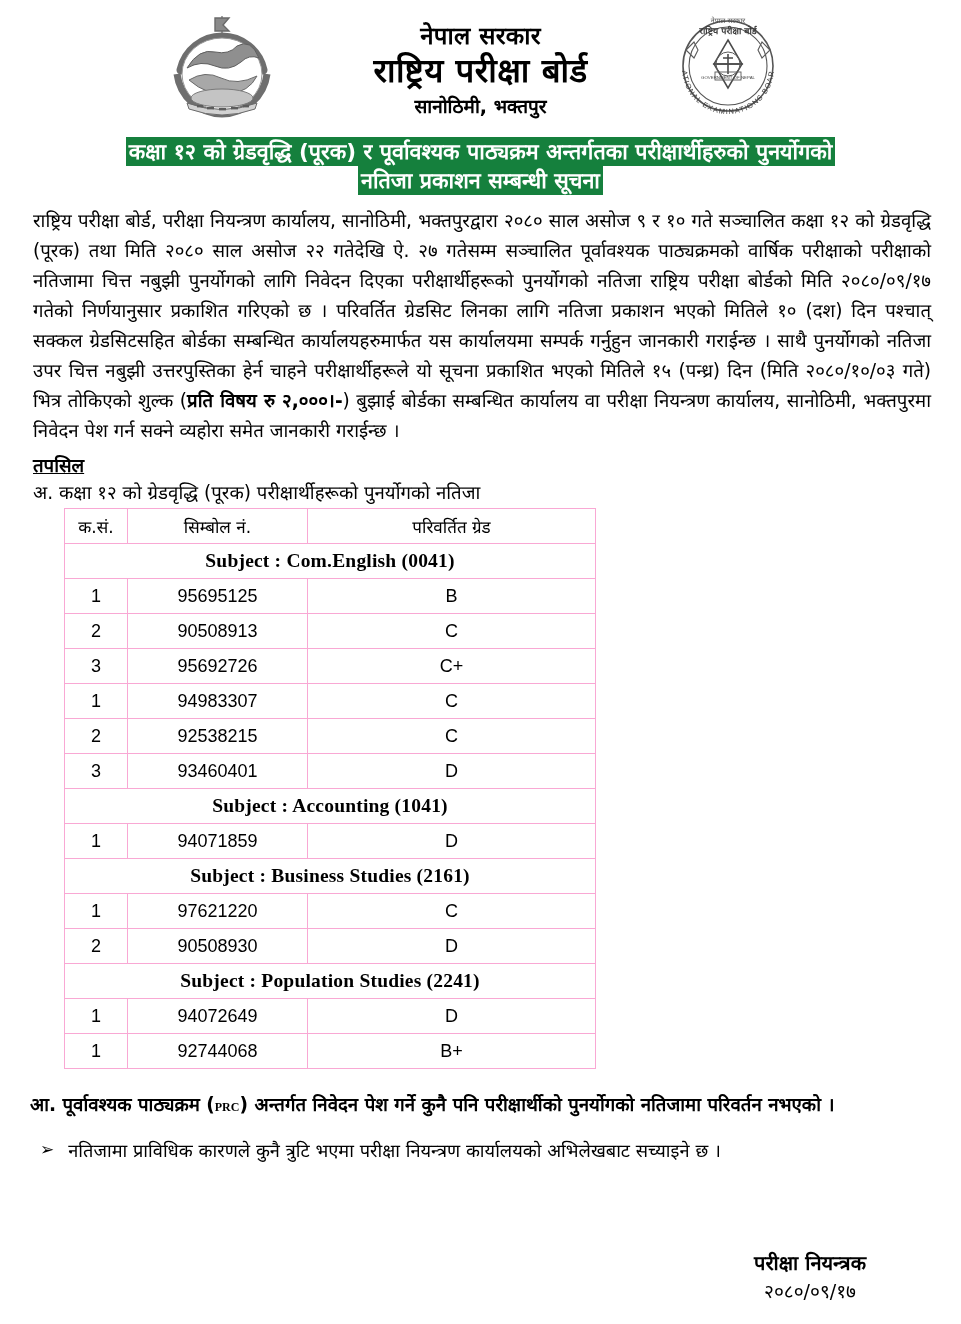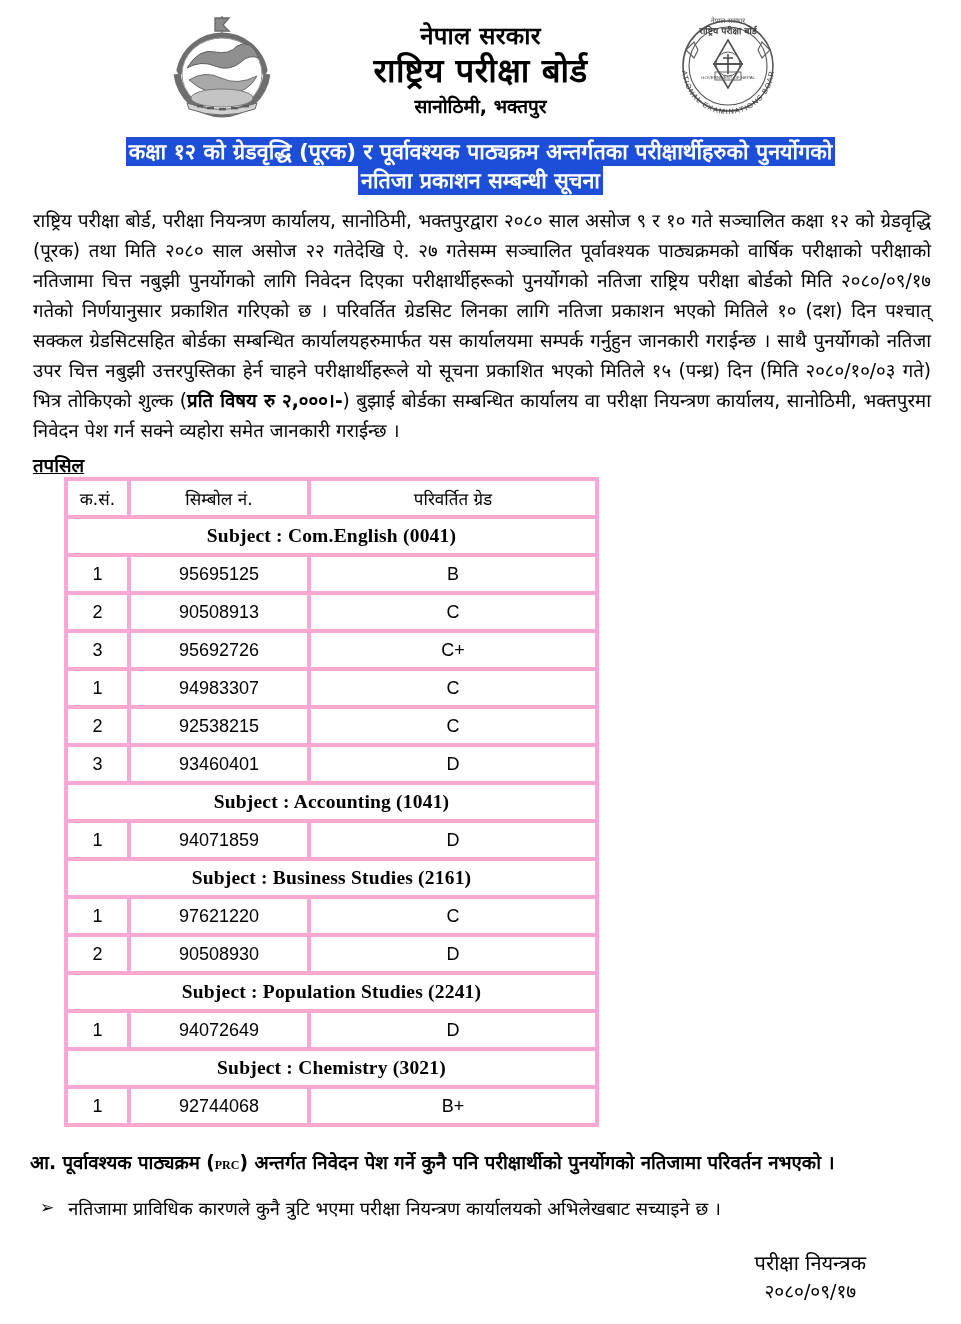--- a/index.html
+++ b/index.html
@@ -74,21 +74,21 @@
   .banner {
     margin: 6px 18px 0 18px;
     text-align: center;
     line-height: 1.34;
   }
   .banner span {
     font-family: "DejaVu Sans", sans-serif;
     font-size: 21.5px;
     font-weight: 700;
     color: #ffffff;
-    background: #1d4ed8;
+    background: #15803d;
     padding: 2px 3px;
     box-decoration-break: clone;
     -webkit-box-decoration-break: clone;
   }
 
   
   .body-para {
     margin: 10px 30px 0 33px;
     font-family: "DejaVu Sans", sans-serif;
     font-size: 18.6px;
@@ -114,21 +114,21 @@
   }
 
   
   table.results {
     border-collapse: collapse;
     width: 531px;
     margin-left: 64px;
     table-layout: fixed;
   }
   table.results td, table.results th {
-    border: 4px solid #f9a8d4;
+    border: 1px solid #f9a8d4;
     padding: 0;
     height: 34px;
     text-align: center;
     vertical-align: middle;
   }
   col.c-sn    { width: 63px; }
   col.c-sym   { width: 180px; }
   col.c-grade { width: 288px; }
 
   table.results th {
@@ -179,21 +179,21 @@
 
   
   .signature {
     position: absolute;
     right: 95px;
     bottom: 18px;
     text-align: center;
     font-family: "DejaVu Sans", sans-serif;
     line-height: 1.45;
   }
-  .sig-title { font-size: 20px; font-weight: 400; }
+  .sig-title { font-size: 20px; font-weight: 700; }
   .sig-date  { font-size: 19px; font-weight: 400; }
 </style>
 </head>
 <body>
 
 <div class="page">
 
   <div class="header">
 
     <div class="emblem-left">
@@ -254,20 +254,21 @@
   <div class="banner">
     <div><span>कक्षा १२ को ग्रेडवृद्धि (पूरक) र पूर्वावश्यक पाठ्यक्रम अन्तर्गतका परीक्षार्थीहरुको पुनर्योगको</span></div>
     <div><span>नतिजा प्रकाशन सम्बन्धी सूचना</span></div>
   </div>
 
   <div class="body-para"><span>राष्ट्रिय परीक्षा बोर्ड, परीक्षा नियन्त्रण कार्यालय, सानोठिमी, भक्तपुरद्वारा २०८० साल असोज ९ र १० गते सञ्चालित कक्षा १२ को ग्रेडवृद्धि (पूरक) तथा मिति २०८० साल असोज २२ गतेदेखि ऐ. २७ गतेसम्म सञ्चालित पूर्वावश्यक पाठ्यक्रमको वार्षिक परीक्षाको परीक्षाको नतिजामा चित्त नबुझी पुनर्योगको लागि निवेदन दिएका परीक्षार्थीहरूको पुनर्योगको नतिजा राष्ट्रिय परीक्षा बोर्डको मिति २०८०/०९/१७ गतेको निर्णयानुसार प्रकाशित गरिएको छ । परिवर्तित ग्रेडसिट लिनका लागि नतिजा प्रकाशन भएको मितिले १० (दश) दिन पश्चात् सक्कल ग्रेडसिटसहित बोर्डका सम्बन्धित कार्यालयहरुमार्फत यस कार्यालयमा सम्पर्क गर्नुहुन जानकारी गराईन्छ । साथै पुनर्योगको नतिजा उपर चित्त नबुझी उत्तरपुस्तिका हेर्न चाहने परीक्षार्थीहरूले यो सूचना प्रकाशित भएको मितिले १५ (पन्ध्र) दिन (मिति २०८०/१०/०३ गते) भित्र तोकिएको शुल्क (</span><b>प्रति विषय रु २,०००।-</b><span>) बुझाई बोर्डका सम्बन्धित कार्यालय वा परीक्षा नियन्त्रण कार्यालय, सानोठिमी, भक्तपुरमा निवेदन पेश गर्न सक्ने व्यहोरा समेत जानकारी गराईन्छ ।</span></div>
 
   <div class="tapasil">
     <u>तपसिल</u>
   </div>
+  <div class="section-a">अ. कक्षा १२ को ग्रेडवृद्धि (पूरक) परीक्षार्थीहरूको पुनर्योगको नतिजा</div>
 
   <table class="results">
     <colgroup>
       <col class="c-sn">
         <col class="c-sym">
         <col class="c-grade">
     </colgroup>
     <thead>
       <tr>
         <th>क.सं.</th>
@@ -332,23 +333,20 @@
         </tr>
         <tr>
           <td class="subject-head" colspan="3">Subject : Population Studies (2241)</td>
         </tr>
         <tr>
           <td class="sn">1</td>
           <td class="sym">94072649</td>
           <td class="grade">D</td>
         </tr>
         <tr>
-          <td class="subject-head" colspan="3">Subject : Chemistry (3021)</td>
-        </tr>
-        <tr>
           <td class="sn">1</td>
           <td class="sym">92744068</td>
           <td class="grade">B+</td>
         </tr>
       </tbody>
   </table>
 
   <div class="note-aa"><span>आ. पूर्वावश्यक पाठ्यक्रम (</span><span class="prc">PRC</span><span>) अन्तर्गत निवेदन पेश गर्ने कुनै पनि परीक्षार्थीको पुनर्योगको नतिजामा परिवर्तन नभएको ।</span></div>
 
   <div class="note-bullet">

